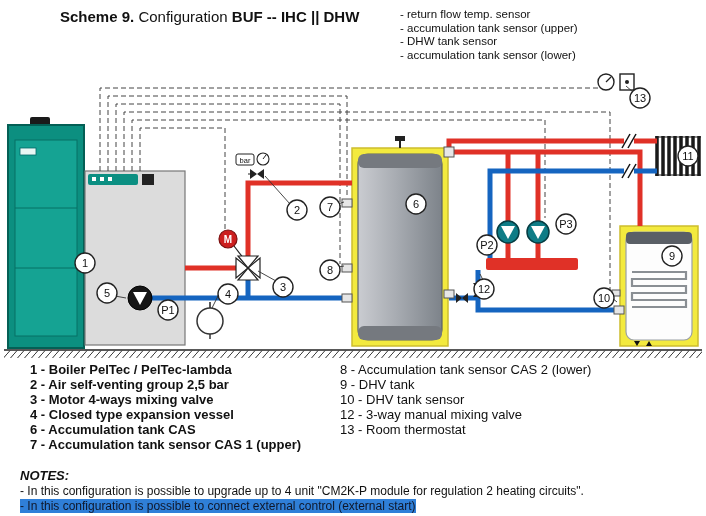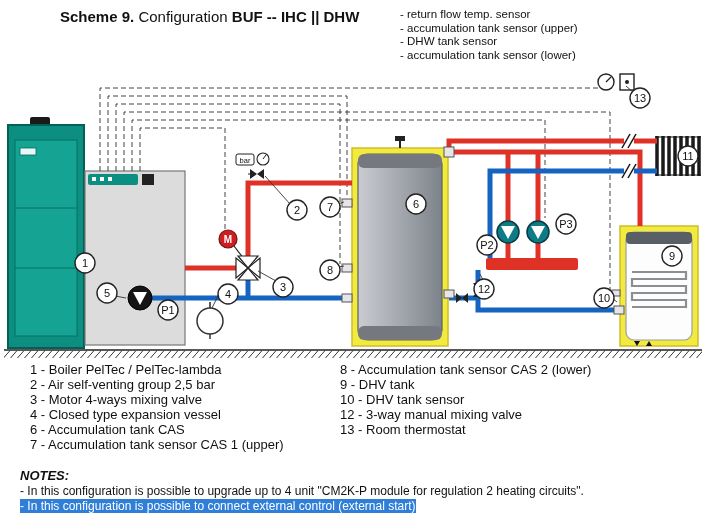--- a/index.html
+++ b/index.html
@@ -3,26 +3,26 @@
 <meta charset="utf-8">
 <style>
   html,body{margin:0;padding:0;background:#fff;}
   body{width:706px;height:516px;position:relative;font-family:"Liberation Sans",sans-serif;color:#111;overflow:hidden;}
   .header{position:absolute;top:8px;left:12px;font-size:15px;white-space:nowrap;margin-left:48px;}
   .header b{font-weight:bold;}
   .reqs{position:absolute;top:8px;left:400px;width:302px;display:flex;gap:8px;font-size:11.5px;line-height:13.5px;}
   .reqs .lbl{font-weight:bold;white-space:nowrap;}
   .reqs .items div{white-space:nowrap;}
   .legend{position:absolute;top:362px;font-size:13px;line-height:15px;}
-  .legend.lft{left:30px;}
+  .legend.lft{left:30px;font-weight:bold;}
   .legend.rgt{left:340px;}
   .legend div{white-space:nowrap;}
   .notes{position:absolute;left:20px;top:468px;font-size:12px;line-height:15.5px;}
   .notes .nlabel{font-weight:bold;font-style:italic;font-size:13px;}
-  .notes .hl{background:#2f7fd8;color:#ffffff;}
+  .notes .hl{background:#2f7fd8;color:#0f172a;}
   svg{position:absolute;top:58px;left:0;}
   svg text{font-family:"Liberation Sans",sans-serif;}
   .red{stroke:#e03127;stroke-width:5;fill:none;}
   .blue{stroke:#1565c0;stroke-width:5;fill:none;}
   .wire{stroke:#444;stroke-width:1;stroke-dasharray:5 3;fill:none;}
   .callout circle{fill:#fff;stroke:#222;stroke-width:1.4;}
   .callout text{font-size:11px;fill:#111;text-anchor:middle;}
   .port{fill:#e6e6e6;stroke:#555;stroke-width:1;}
 </style>
 </head>

